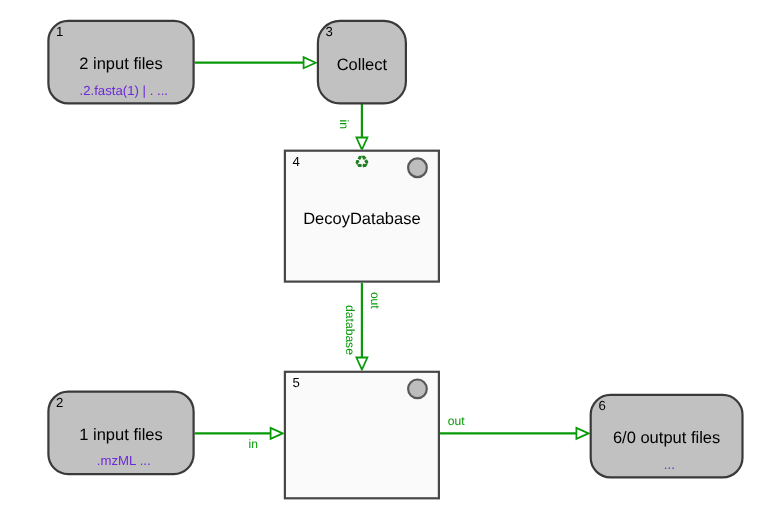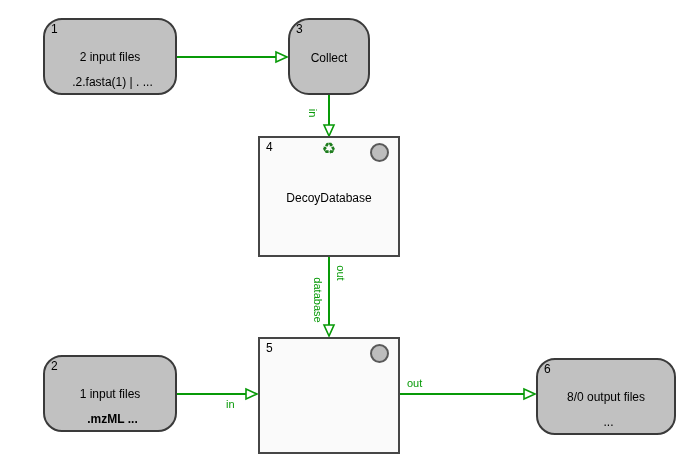--- a/index.html
+++ b/index.html
@@ -35,30 +35,30 @@
     position: absolute;
     top: 2px;
     left: 6px;
     font-size: 12px;
     color: #000;
   }
   .node-label {
     position: absolute;
     left: 0; right: 0;
     text-align: center;
-    font-size: 12px;
+    font-size: 15px;
     color: #000;
     white-space: nowrap;
   }
   .node-sublabel {
     position: absolute;
     left: 5px; right: 0;
     text-align: center;
     font-size: 12px;
-    color: #000000;
+    color: #6d28d9;
     white-space: nowrap;
   }
   .recycle-icon {
     position: absolute;
     top: 3px;
     left: 50%;
     transform: translateX(-50%);
     font-size: 16px;
     line-height: 16px;
     color: #1e7d1e;
@@ -137,27 +137,27 @@
   <div class="node white" style="left:258px; top:136px; width:142px; height:121px;">
     <span class="node-number">4</span>
     <span class="recycle-icon">♻</span>
     <span class="status-circle"></span>
     <div class="node-label" style="top:53px;">DecoyDatabase</div>
   </div>
 
   <div class="node gray" style="left:43px; top:355px; width:134px; height:77px;">
     <span class="node-number">2</span>
     <div class="node-label" style="top:30px;">1 input files</div>
-    <div class="node-sublabel" style="top:55px;font-weight:bold;">.mzML ...</div>
+    <div class="node-sublabel" style="top:55px;">.mzML ...</div>
   </div>
 
   <div class="node white" style="left:258px; top:337px; width:142px; height:117px;">
     <span class="node-number">5</span>
     <span class="status-circle"></span>
   </div>
 
   <div class="node gray" style="left:536px; top:358px; width:140px; height:77px;">
     <span class="node-number">6</span>
-    <div class="node-label" style="top:30px;">8/0 output files</div>
+    <div class="node-label" style="top:30px;">6/0 output files</div>
     <div class="node-sublabel" style="top:55px;">...</div>
   </div>
 
 </div>
 
 </body></html>

